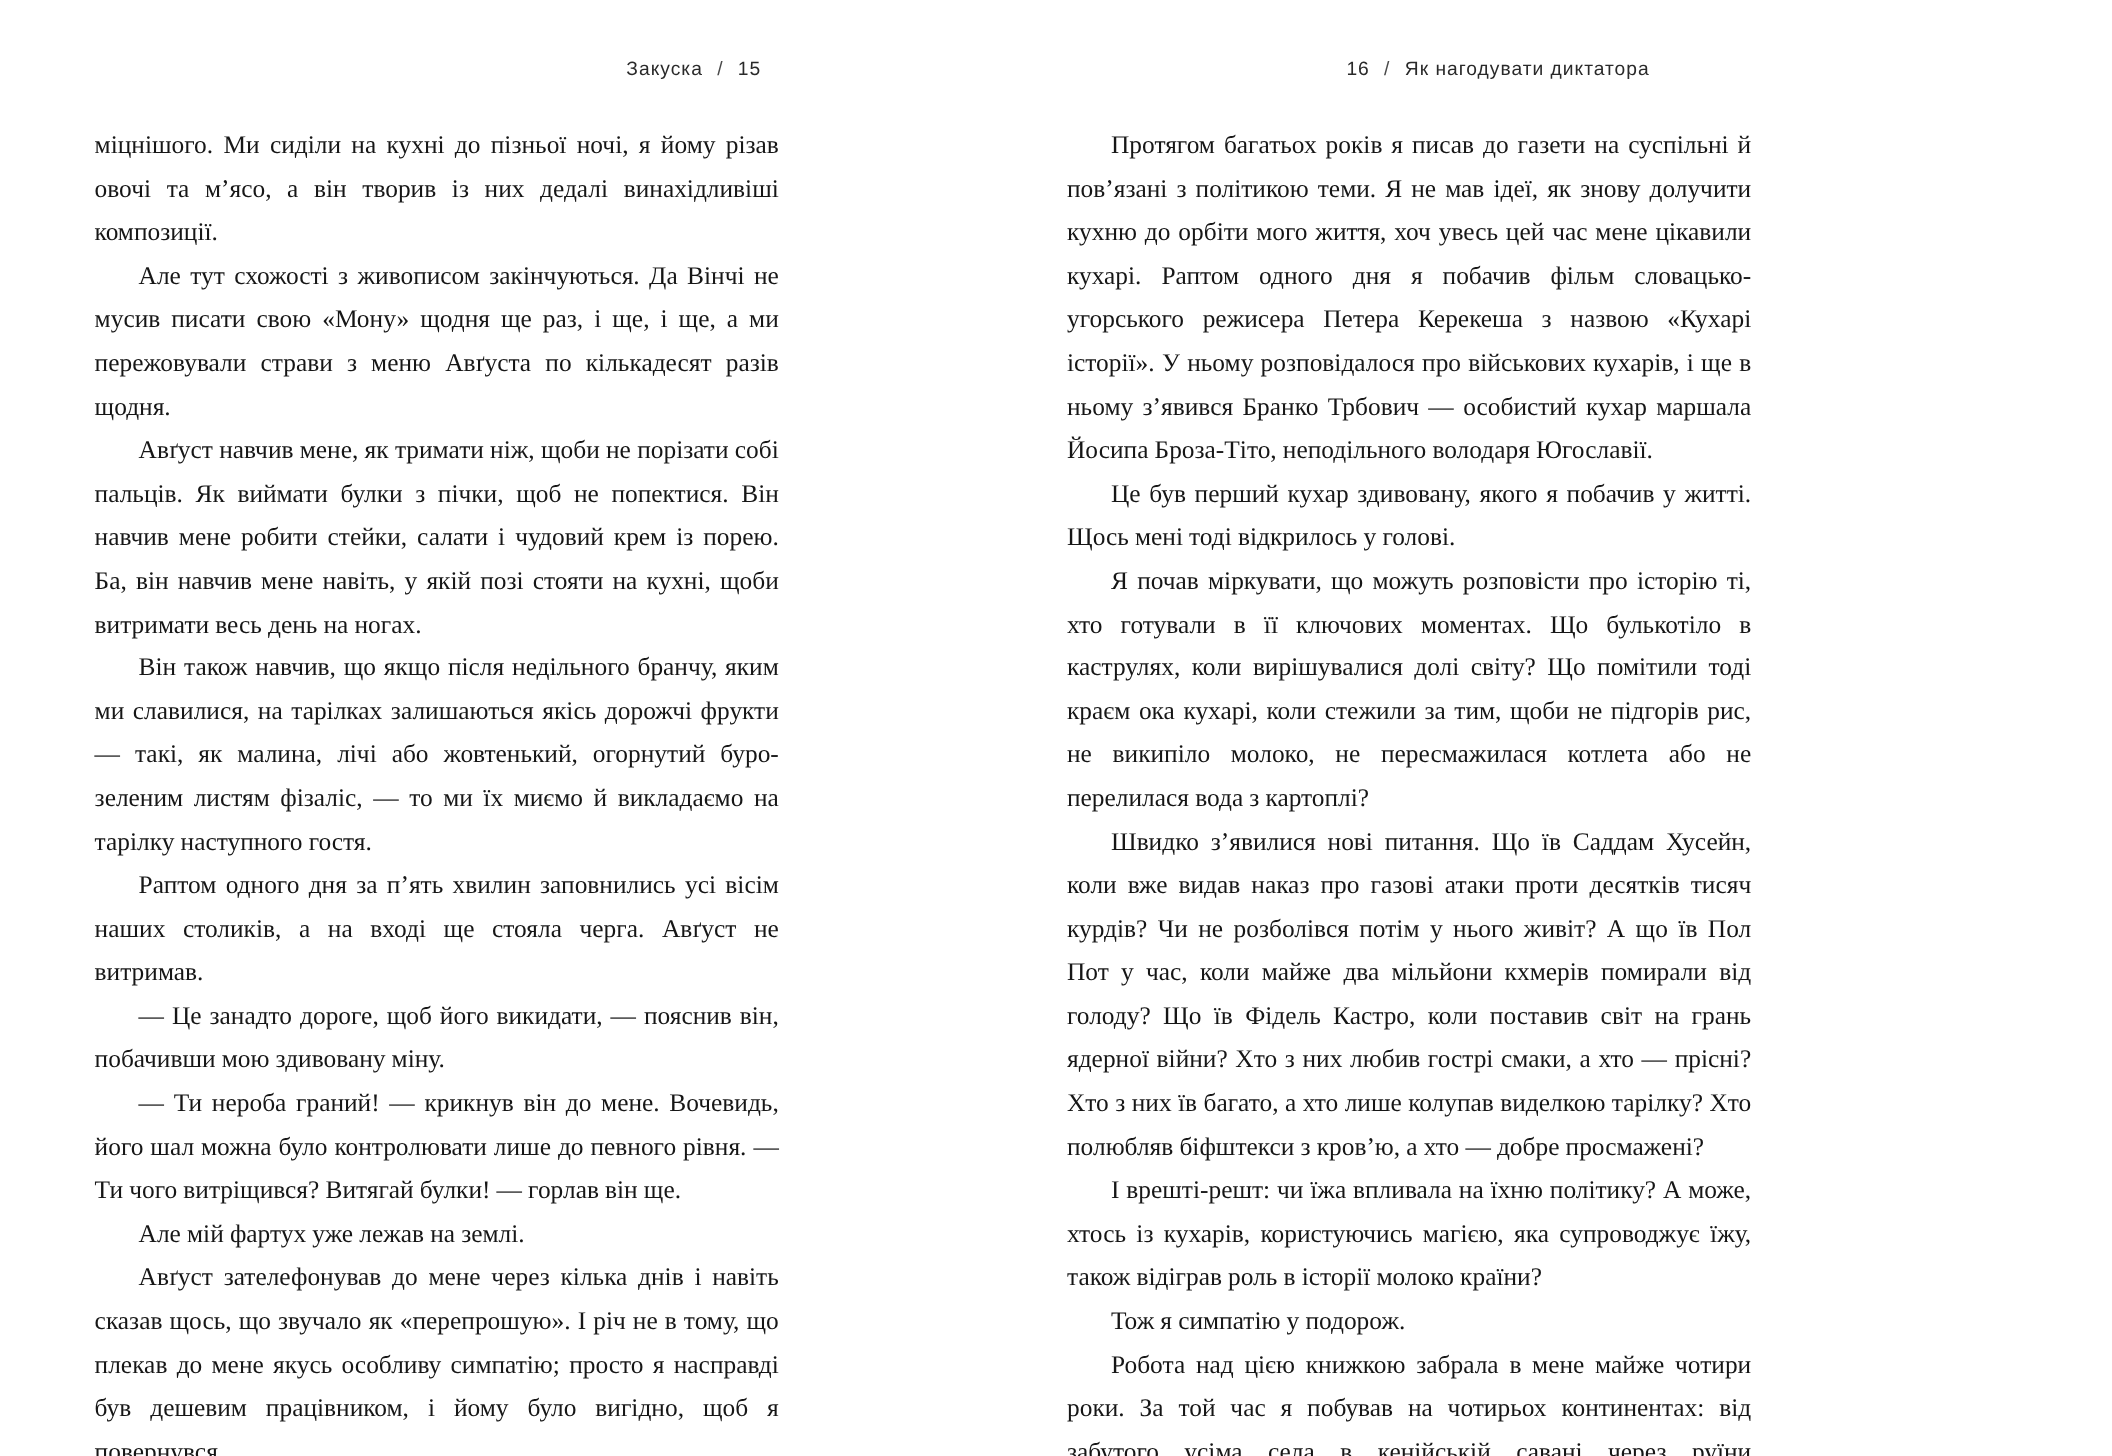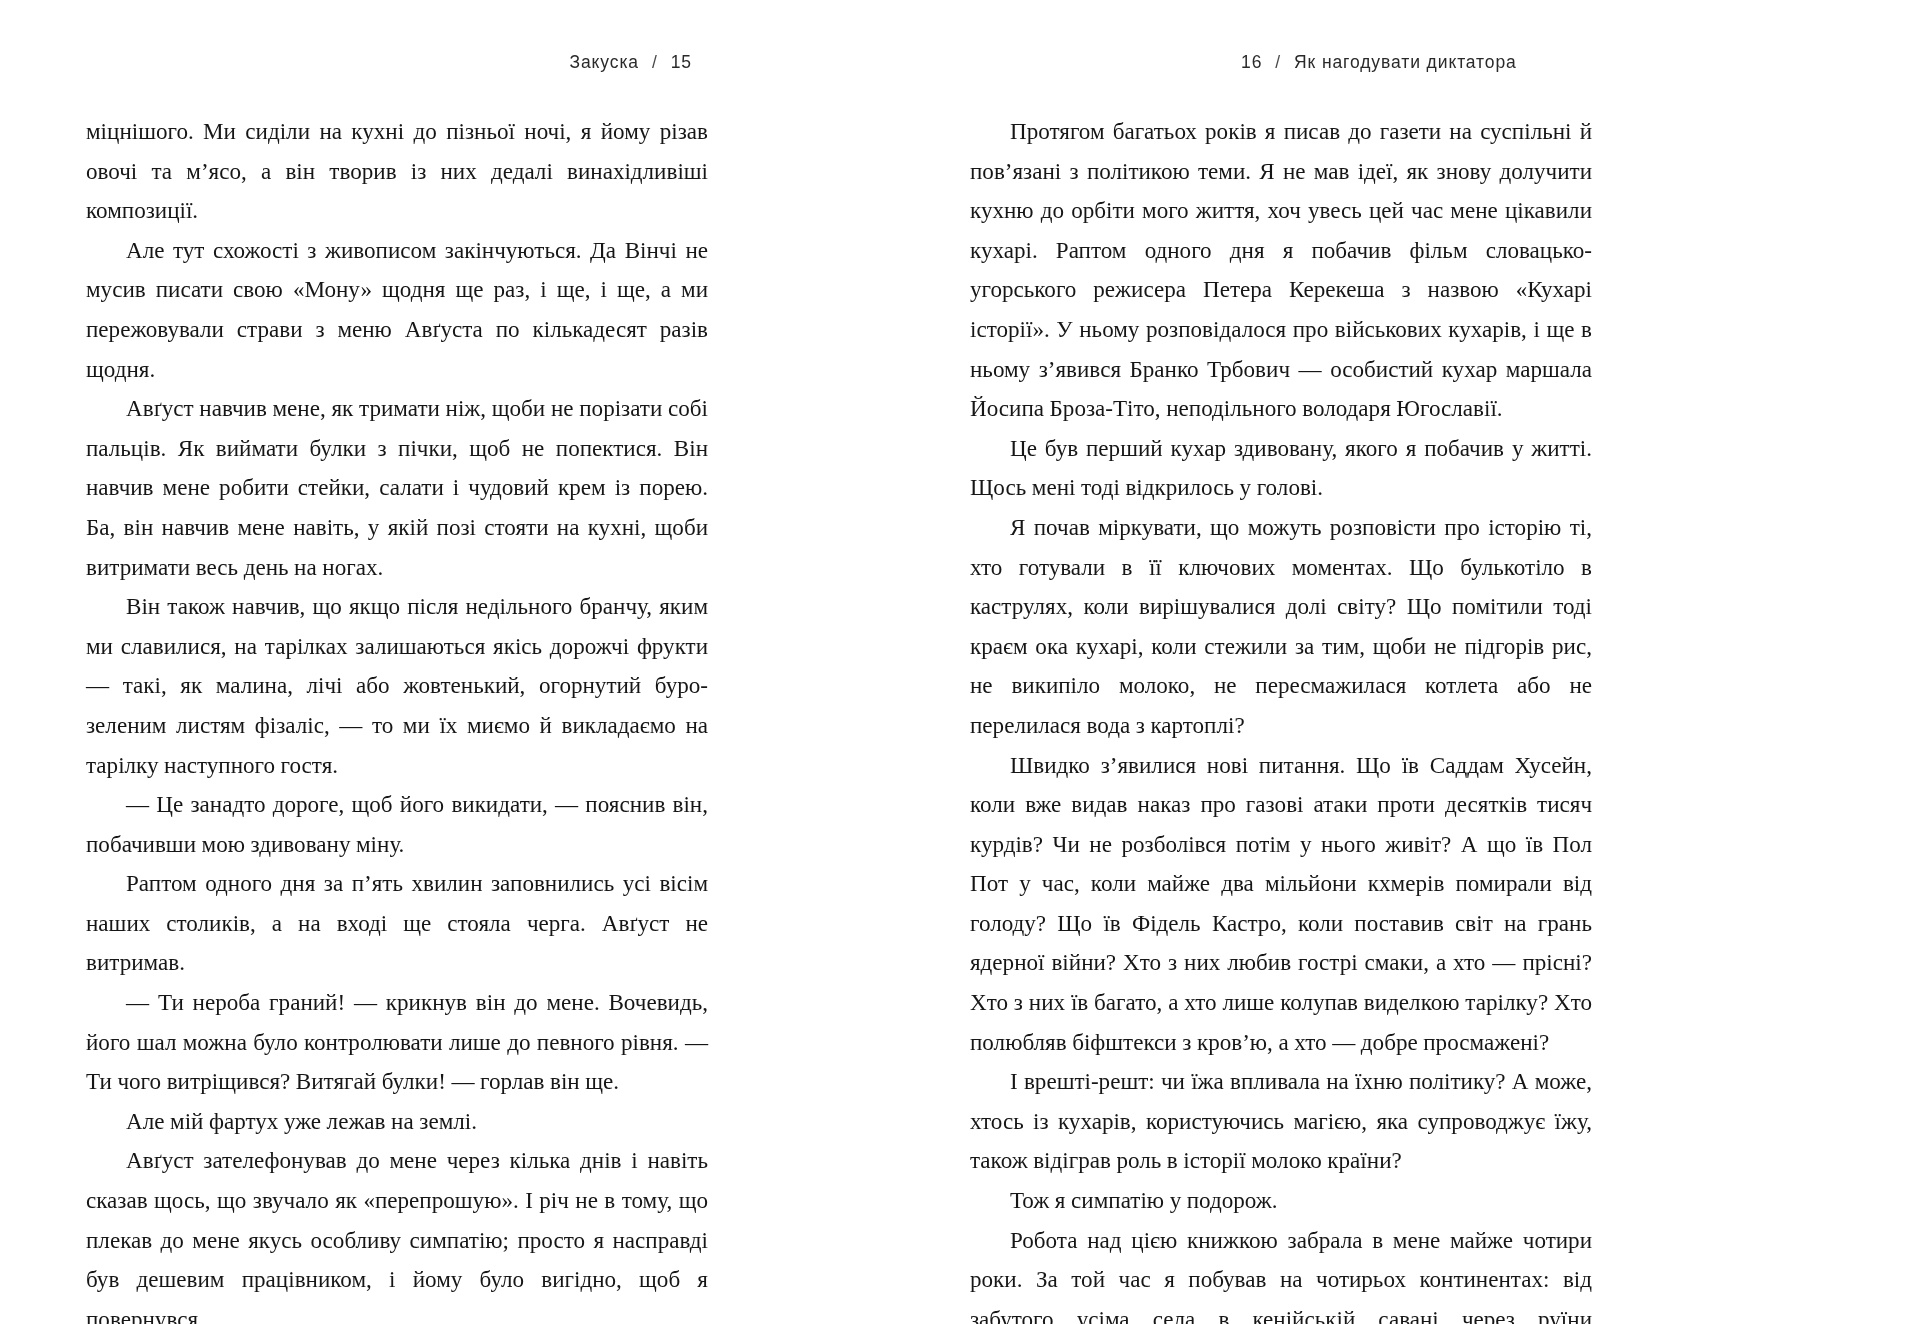--- a/index.html
+++ b/index.html
@@ -42,21 +42,21 @@
     font-size: 17.5px;
     letter-spacing: 0.9px;
     color: #2a2a2a;
     white-space: nowrap;
     font-weight: 400;
   }
   .runhead-left {
     right: 268px;
   }
   .runhead-right {
-    left: 281px;
+    left: 264px;
   }
   .runhead .sep {
     display: inline-block;
     padding: 0 13px;
     color: #4a4a4a;
   }
   .runhead .folio {
     display: inline-block;
   }
   .runhead .title {
@@ -102,22 +102,22 @@
 
     <div class="runhead runhead-left">
       <span class="title">Закуска</span><span class="sep">/</span><span class="folio">15</span>
     </div>
 
     <div class="textblock">
       <p class="cont">міцнішого. Ми сиділи на кухні до пізньої ночі, я йому різав овочі та м’ясо, а він творив із них дедалі винахідливіші композиції.</p>
       <p class="ind">Але тут схожості з живописом закінчуються. Да Вінчі не мусив писати свою «Мону» щодня ще раз, і ще, і ще, а ми пережовували страви з меню Авґуста по кількадесят разів щодня.</p>
       <p class="ind">Авґуст навчив мене, як тримати ніж, щоби не порізати собі пальців. Як виймати булки з пічки, щоб не попектися. Він навчив мене робити стейки, салати і чудовий крем із порею. Ба, він навчив мене навіть, у якій позі стояти на кухні, щоби витримати весь день на ногах.</p>
       <p class="ind">Він також навчив, що якщо після недільного бранчу, яким ми славилися, на тарілках залишаються якісь дорожчі фрукти — такі, як малина, лічі або жовтенький, огорнутий буро-зеленим листям фізаліс, — то ми їх миємо й викладаємо на тарілку наступного гостя.</p>
+      <p class="ind">Раптом одного дня за п’ять хвилин заповнились усі вісім наших столиків, а на вході ще стояла черга. Авґуст не витримав.</p>
       <p class="ind">— Це занадто дороге, щоб його викидати, — пояснив він, побачивши мою здивовану міну.</p>
-      <p class="ind">Раптом одного дня за п’ять хвилин заповнились усі вісім наших столиків, а на вході ще стояла черга. Авґуст не витримав.</p>
       <p class="ind">— Ти нероба граний! — крикнув він до мене. Вочевидь, його шал можна було контролювати лише до певного рівня. — Ти чого витріщився? Витягай булки! — горлав він ще.</p>
       <p class="ind">Але мій фартух уже лежав на землі.</p>
       <p class="ind">Авґуст зателефонував до мене через кілька днів і навіть сказав щось, що звучало як «перепрошую». І річ не в тому, що плекав до мене якусь особливу симпатію; просто я насправді був дешевим працівником, і йому було вигідно, щоб я повернувся.</p>
 
     </div>
 
   </div>
 
   <div class="page page-right">
 

